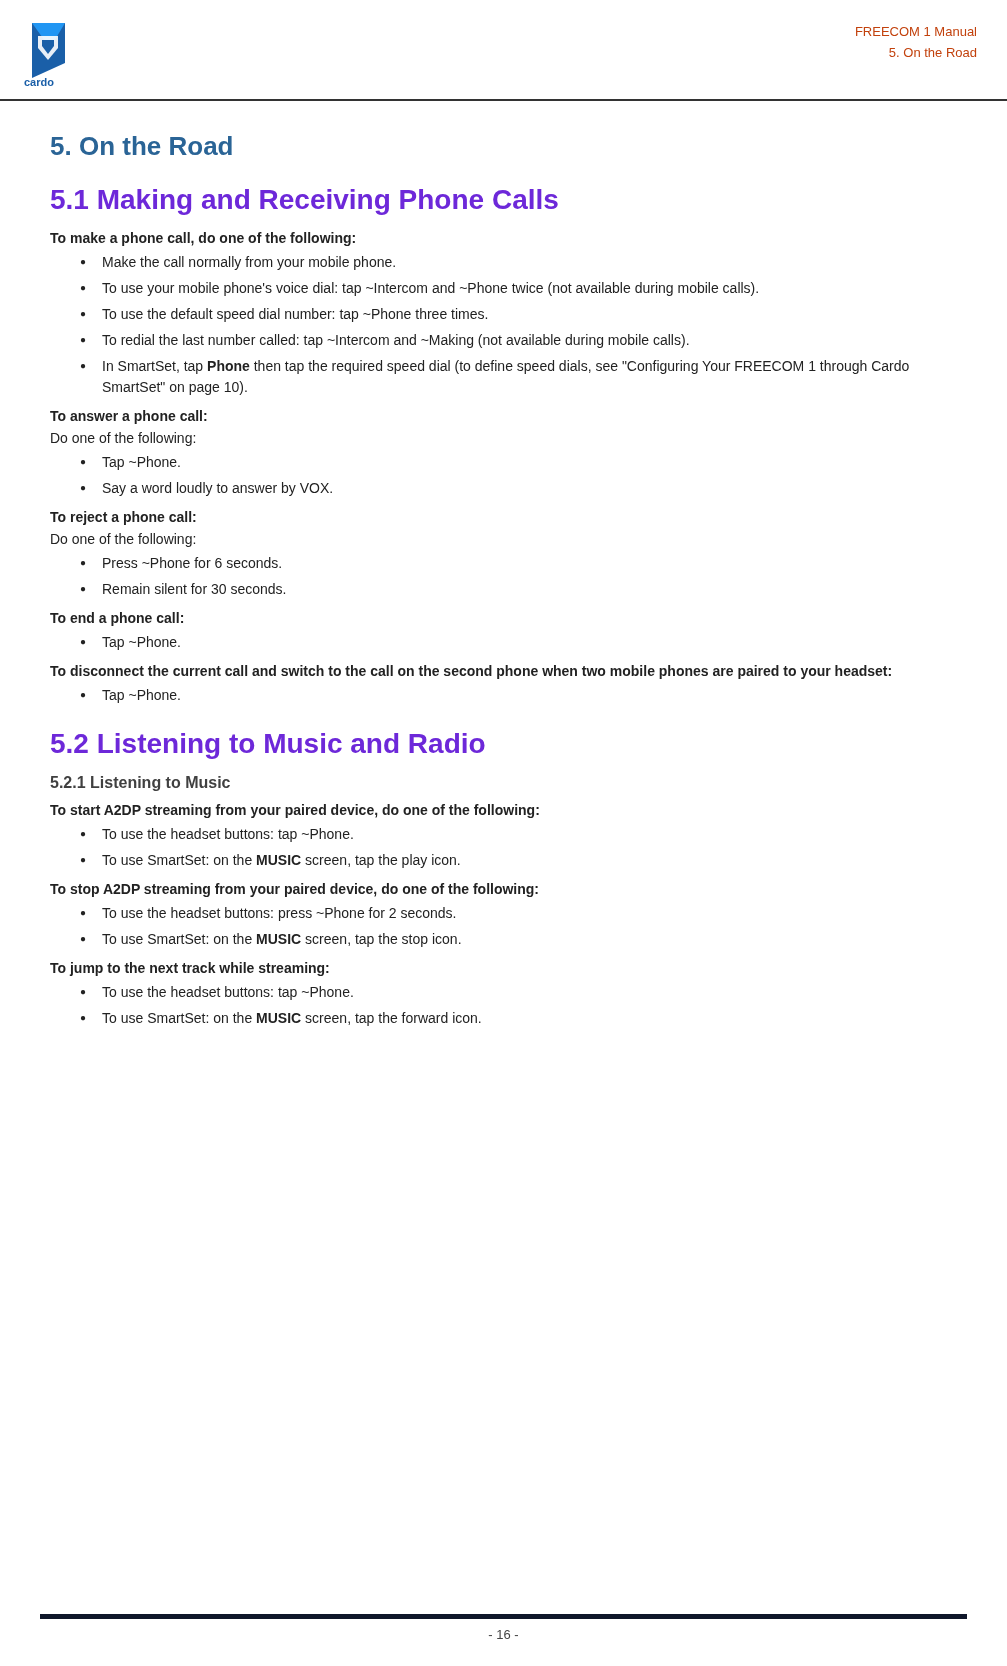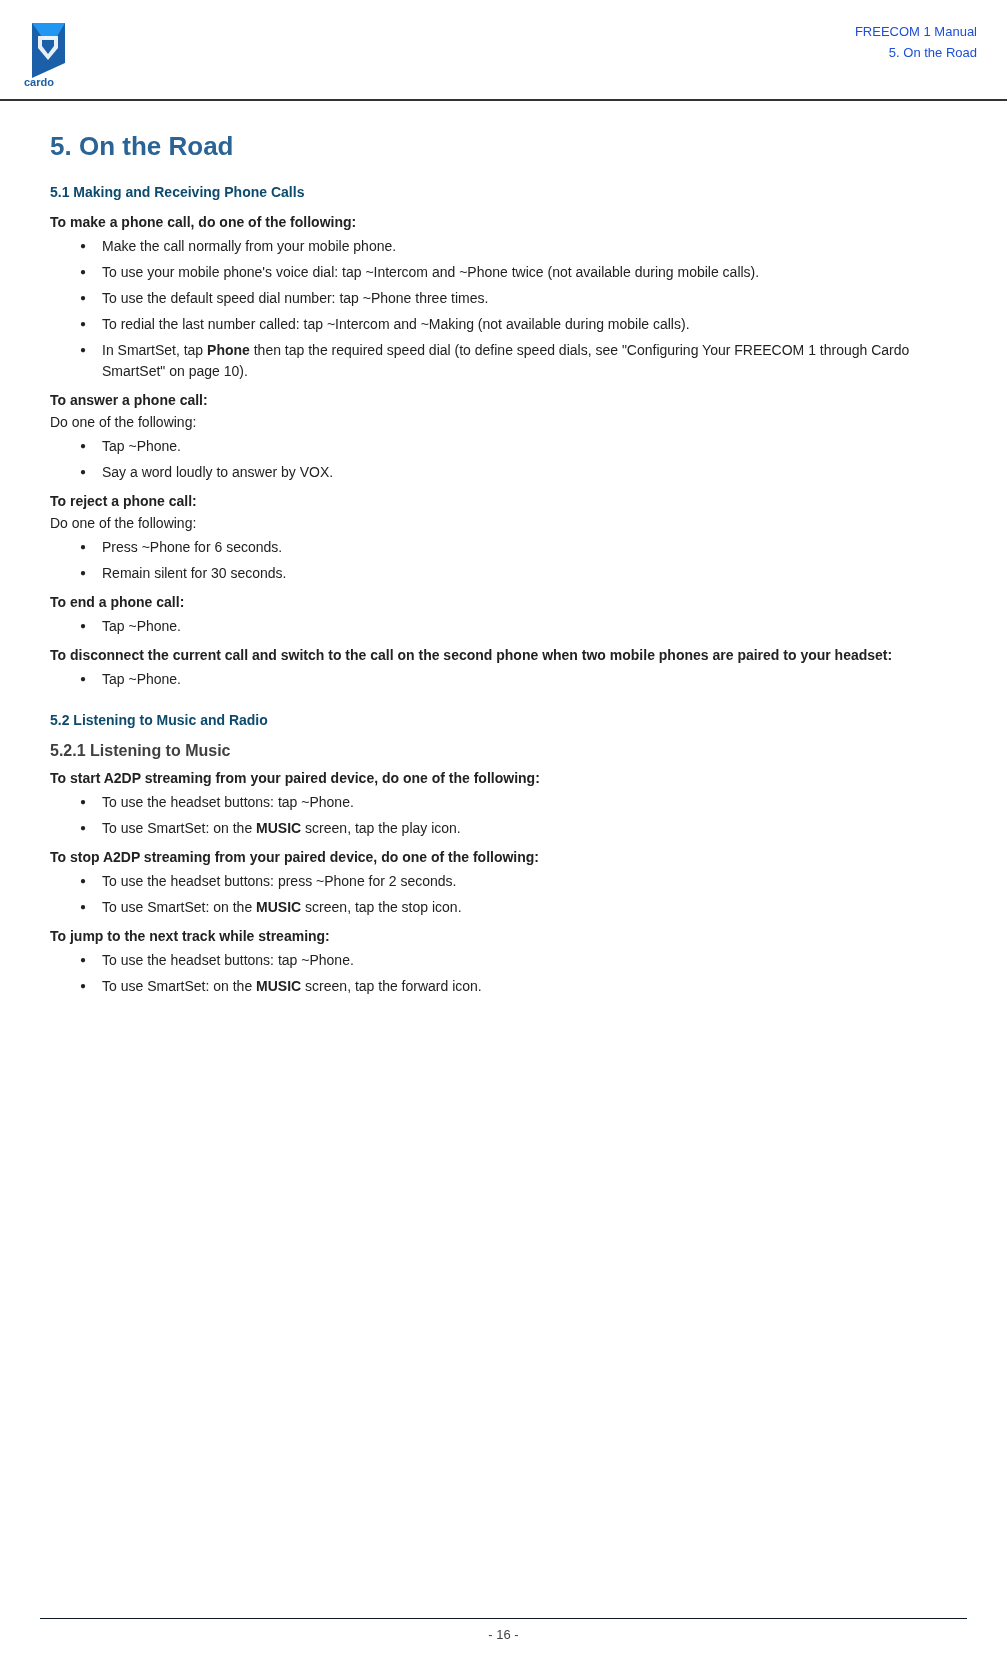--- a/index.html
+++ b/index.html
@@ -26,44 +26,44 @@
       flex: 0 0 auto;
     }
     .logo-svg {
       width: 110px;
       height: 70px;
     }
     .header-title-area {
       flex: 1;
       text-align: right;
       font-size: 13px;
-      color: #1d4ed8;
+      color: #c2410c;
       padding-top: 4px;
       line-height: 1.6;
     }
     .header-title-area .title-line {
       display: block;
     }
 
     
     .content {
       padding: 30px 50px 60px 50px;
     }
 
     h1.chapter-title {
       font-size: 26px;
       font-weight: bold;
       color: #2a6496;
       margin-bottom: 22px;
     }
 
     h2.section-title {
-      font-size: 14px;
-      font-weight: bold;
-      color: #0c4a6e;
+      font-size: 28px;
+      font-weight: bold;
+      color: #6d28d9;
       margin-bottom: 14px;
     }
 
     h3.subsection-title {
       font-size: 16px;
       font-weight: bold;
       color: #404040;
       margin-bottom: 10px;
       margin-top: 4px;
     }
@@ -101,21 +101,21 @@
 
     
     .footer {
       position: absolute;
       bottom: 24px;
       left: 0;
       right: 0;
       text-align: center;
       font-size: 13px;
       color: #444;
-      border-top: 1px solid #0f172a;
+      border-top: 5px solid #0f172a;
       padding-top: 8px;
       margin: 0 40px;
     }
 
     .section-gap {
       margin-top: 22px;
     }
   </style>
 </head>
 <body>

